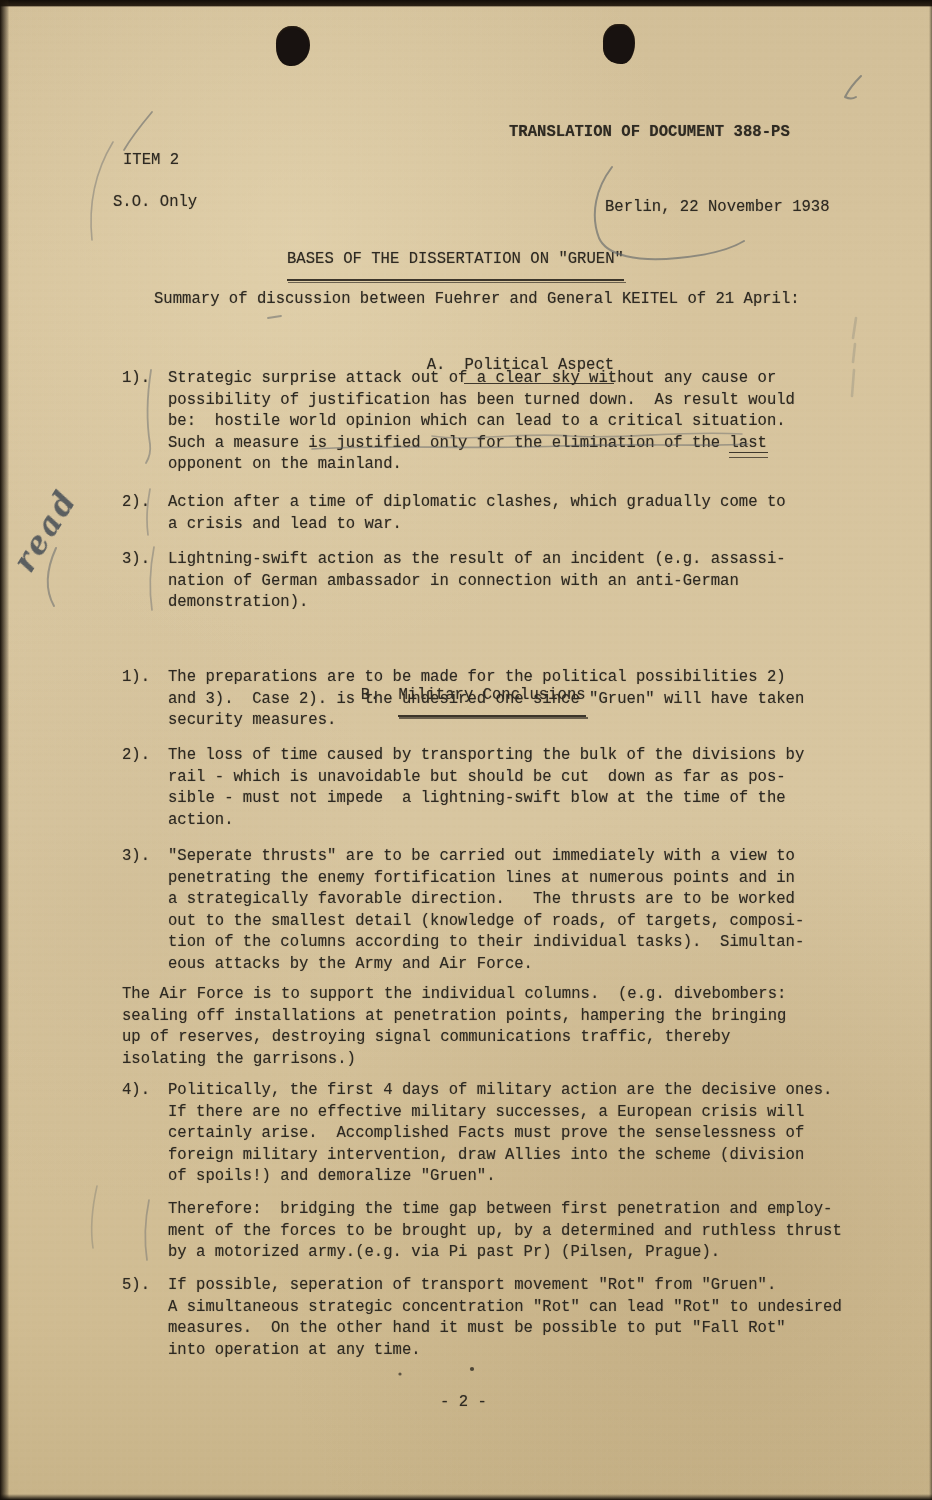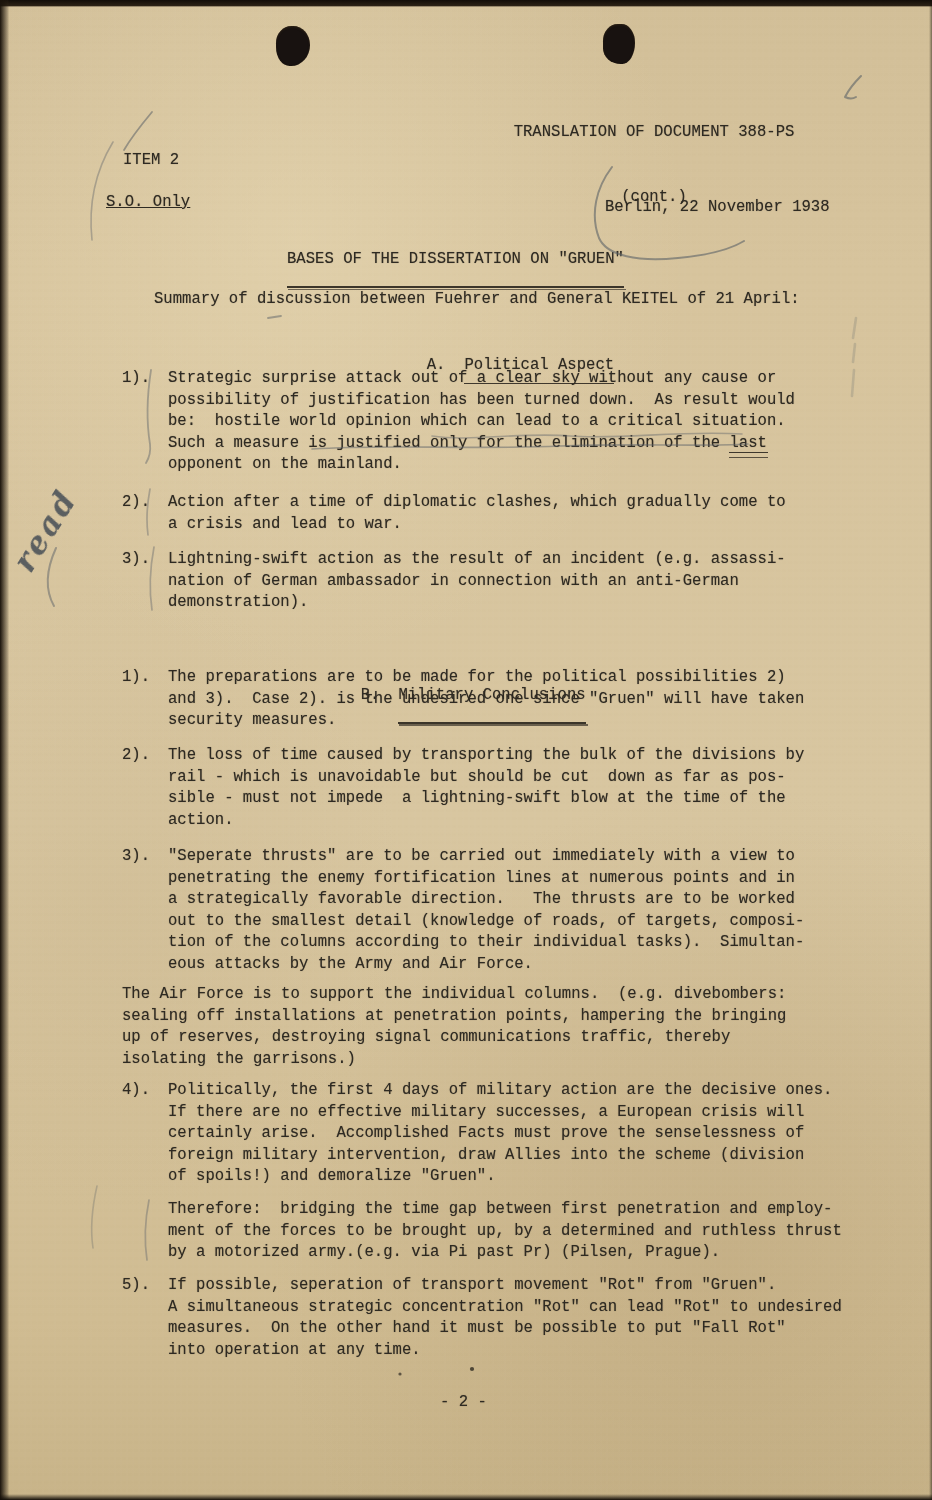--- a/index.html
+++ b/index.html
@@ -32,23 +32,23 @@
 
   .tw{
     position:absolute;color:#2e2a22;font-size:15.6px;line-height:21.6px;
     white-space:pre;letter-spacing:0;
     text-shadow:0 0 1px rgba(44,38,30,.45);
   }
   .item{display:flex;}
   .item .num{width:46px;flex:none;}
   .item .body{white-space:pre;}
   .ul1{border-bottom:1.6px solid rgba(46,40,32,.9);padding-bottom:9px;}
-  .ul2{position:relative;border-bottom:2px solid rgba(46,40,32,.92);padding-bottom:18px;text-align:center;}
+  .ul2{position:relative;border-bottom:2px solid rgba(46,40,32,.92);padding-bottom:11px;text-align:center;}
   .ul2::after{content:"";position:absolute;left:1px;right:-2px;bottom:-4px;height:1.4px;background:rgba(46,40,32,.65);}
-  .center{text-align:center;}
+  .center{font-weight:bold;}
   .last-ul{position:absolute;left:729px;top:452px;width:39px;height:4px;
     border-top:1.3px solid rgba(46,40,32,.9);border-bottom:1.3px solid rgba(46,40,32,.75);}
   .margin-note{
     position:absolute;left:22px;top:478px;width:130px;height:110px;
     transform:rotate(-58deg);transform-origin:50% 50%;
     font-family:"DejaVu Serif","Liberation Serif",serif;font-style:italic;font-weight:600;
     font-size:31px;letter-spacing:3px;color:rgba(64,72,82,.82);
     filter:blur(.3px);
   }
   svg.pencil{position:absolute;left:0;top:0;pointer-events:none;z-index:5;}
@@ -57,25 +57,24 @@
 <body>
 
 <div class="paper"></div>
 <div class="grain"></div>
 
 <div class="hole h1"></div>
 <div class="hole h2"></div>
 
 <div class="tw center" style="left:509px;top:79px;width:290px;">
   <div>TRANSLATION OF DOCUMENT 388-PS</div>
-  <div>(cont.)</div>
 </div>
 
 <div class="tw" style="left:123px;top:150px;">ITEM 2</div>
-<div class="tw" style="left:106px;top:192px;text-decoration:underline;">S.O. Only</div>
+<div class="tw" style="left:113px;top:192px;">S.O. Only</div>
 
 <div class="tw" style="left:605px;top:197px;">Berlin, 22 November 1938</div>
 
 <div class="tw" style="left:287px;top:249px;"><span class="ul2">BASES OF THE DISSERTATION ON "GRUEN"</span></div>
 
 <div class="tw" style="left:122px;top:289px;margin-left:32px;">Summary of discussion between Fuehrer and General KEITEL of 21 April:</div>
 
 <div class="tw" style="left:408px;top:333px;">
   <span>A.</span><span style="display:inline-block;width:19px;"></span><span class="ul1">Political Aspect</span>
 </div>

